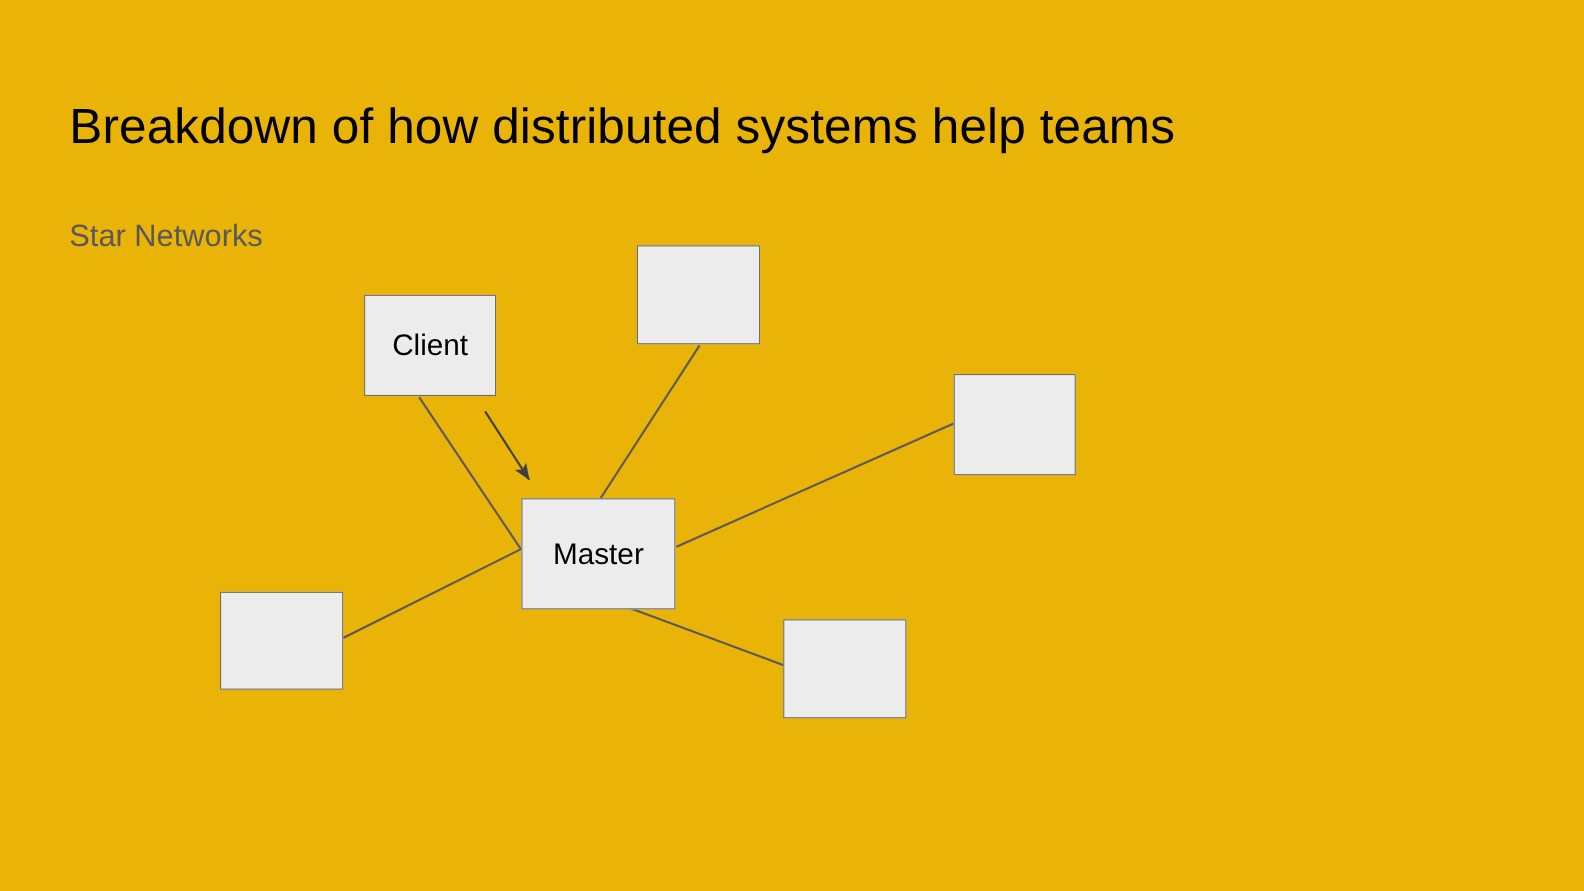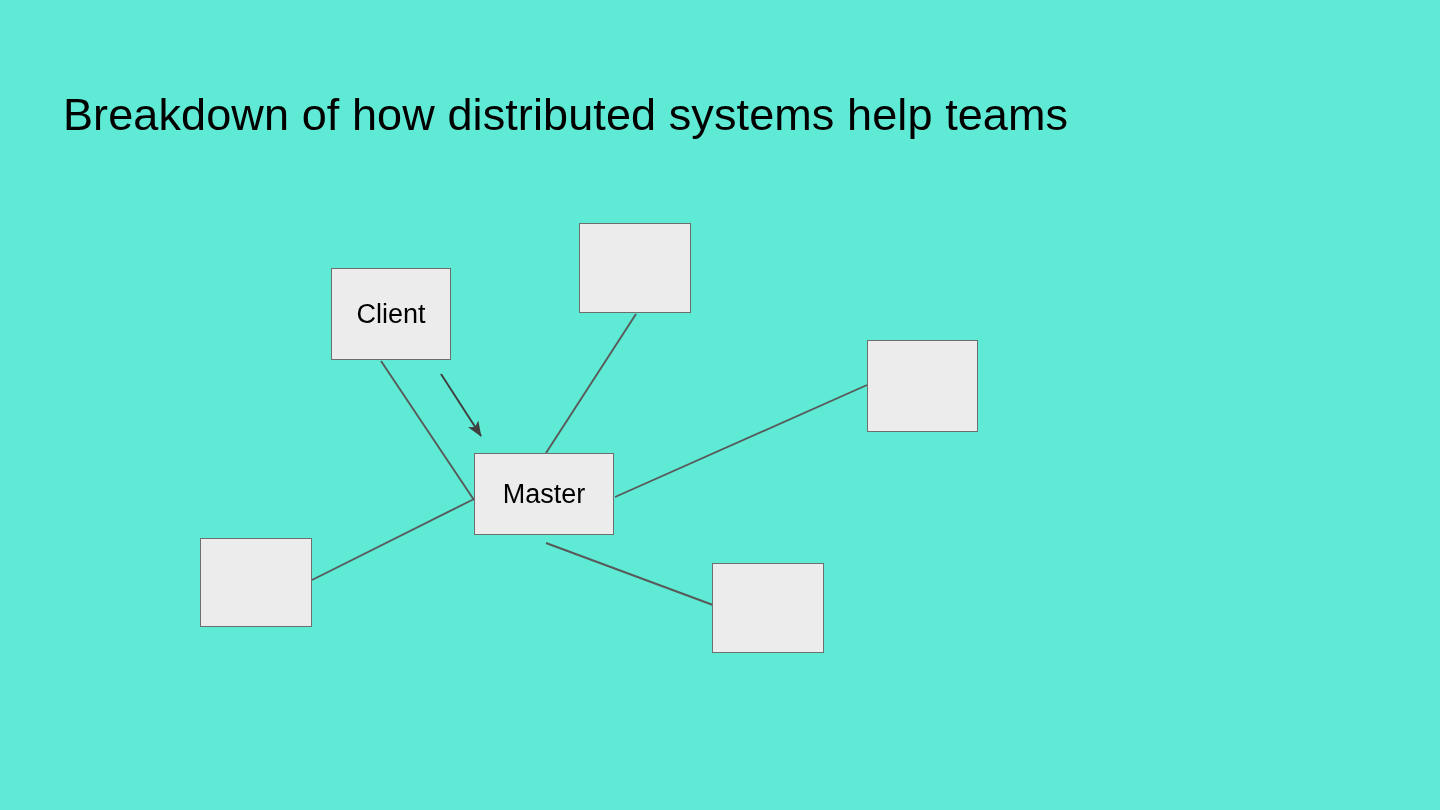--- a/index.html
+++ b/index.html
@@ -9,21 +9,21 @@
     background: #ffffff;
   }
   body {
     font-family: "Liberation Sans", sans-serif;
     -webkit-font-smoothing: antialiased;
   }
   #slide {
     position: relative;
     width: 1440px;
     height: 810px;
-    background: #5eead4;
+    background: #eab308;
     overflow: hidden;
   }
   #slide-title {
     position: absolute;
     left: 63px;
     top: 86px;
     font-size: 45px;
     line-height: 58px;
     font-weight: 400;
     color: #000000;
@@ -80,20 +80,21 @@
     pointer-events: none;
   }
 </style>
 </head>
 <body>
 
 <div id="slide">
 
   <div id="slide-title">Breakdown of how distributed systems help teams</div>
 
+  <div id="slide-subtitle">Star Networks</div>
 
   <svg id="diagram-canvas" viewBox="0 0 1440 810">
     <defs>
       <marker id="arrowhead" markerWidth="9" markerHeight="9" refX="7.6" refY="3.2" orient="auto" markerUnits="strokeWidth">
         <path class="arrow-head" d="M0,0 L8,3.2 L0,6.4 L1.9,3.2 z"></path>
       </marker>
     </defs>
     <g id="edges-group">
         <line x1="381" y1="361" x2="474" y2="500" class="edge-line"></line>
         <line x1="636" y1="314" x2="546" y2="453" class="edge-line"></line>
@@ -107,21 +108,21 @@
   <div id="nodes-layer">
       <div class="node-box" style="left: 331px; top: 268px; width: 120px; height: 92px;">
         <span class="node-label">Client</span>
       </div>
       <div class="node-box" style="left: 579px; top: 223px; width: 112px; height: 90px;">
         <span class="node-label"></span>
       </div>
       <div class="node-box" style="left: 867px; top: 340px; width: 111px; height: 92px;">
         <span class="node-label"></span>
       </div>
-      <div class="node-box" style="left: 474px; top: 453px; width: 140px; height: 82px;">
+      <div class="node-box" style="left: 474px; top: 453px; width: 140px; height: 101px;">
         <span class="node-label">Master</span>
       </div>
       <div class="node-box" style="left: 200px; top: 538px; width: 112px; height: 89px;">
         <span class="node-label"></span>
       </div>
       <div class="node-box" style="left: 712px; top: 563px; width: 112px; height: 90px;">
         <span class="node-label"></span>
       </div>
     </div>
 

